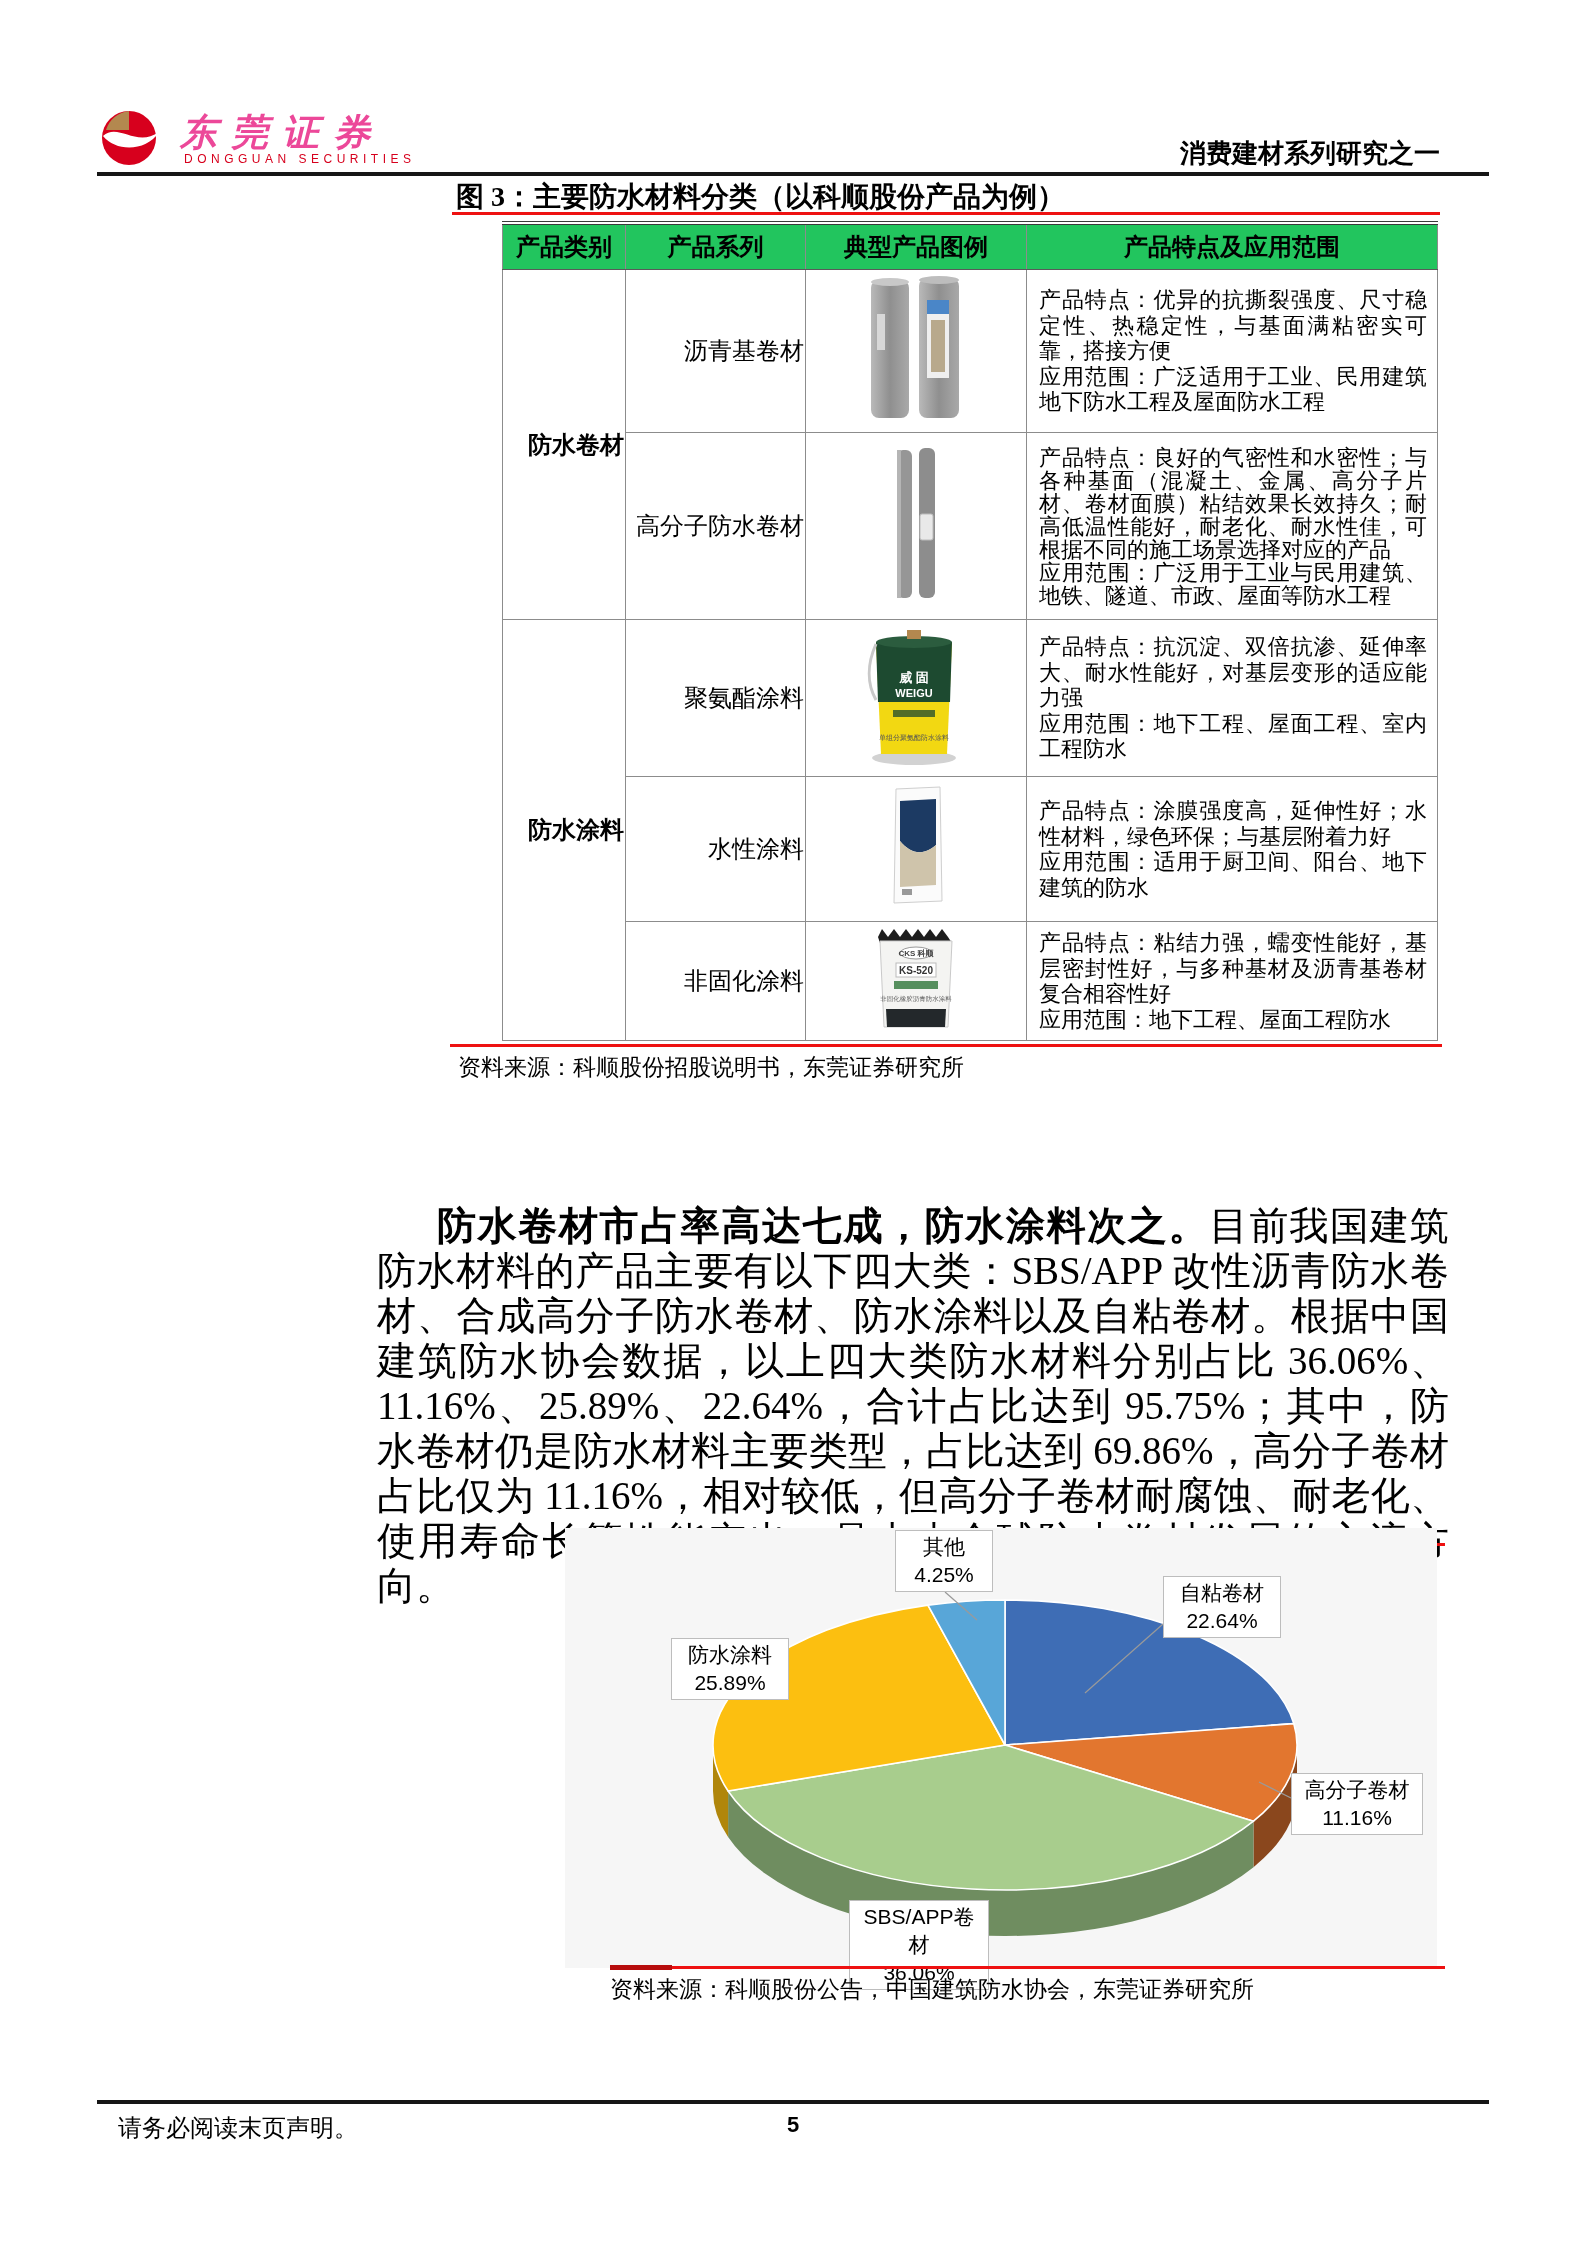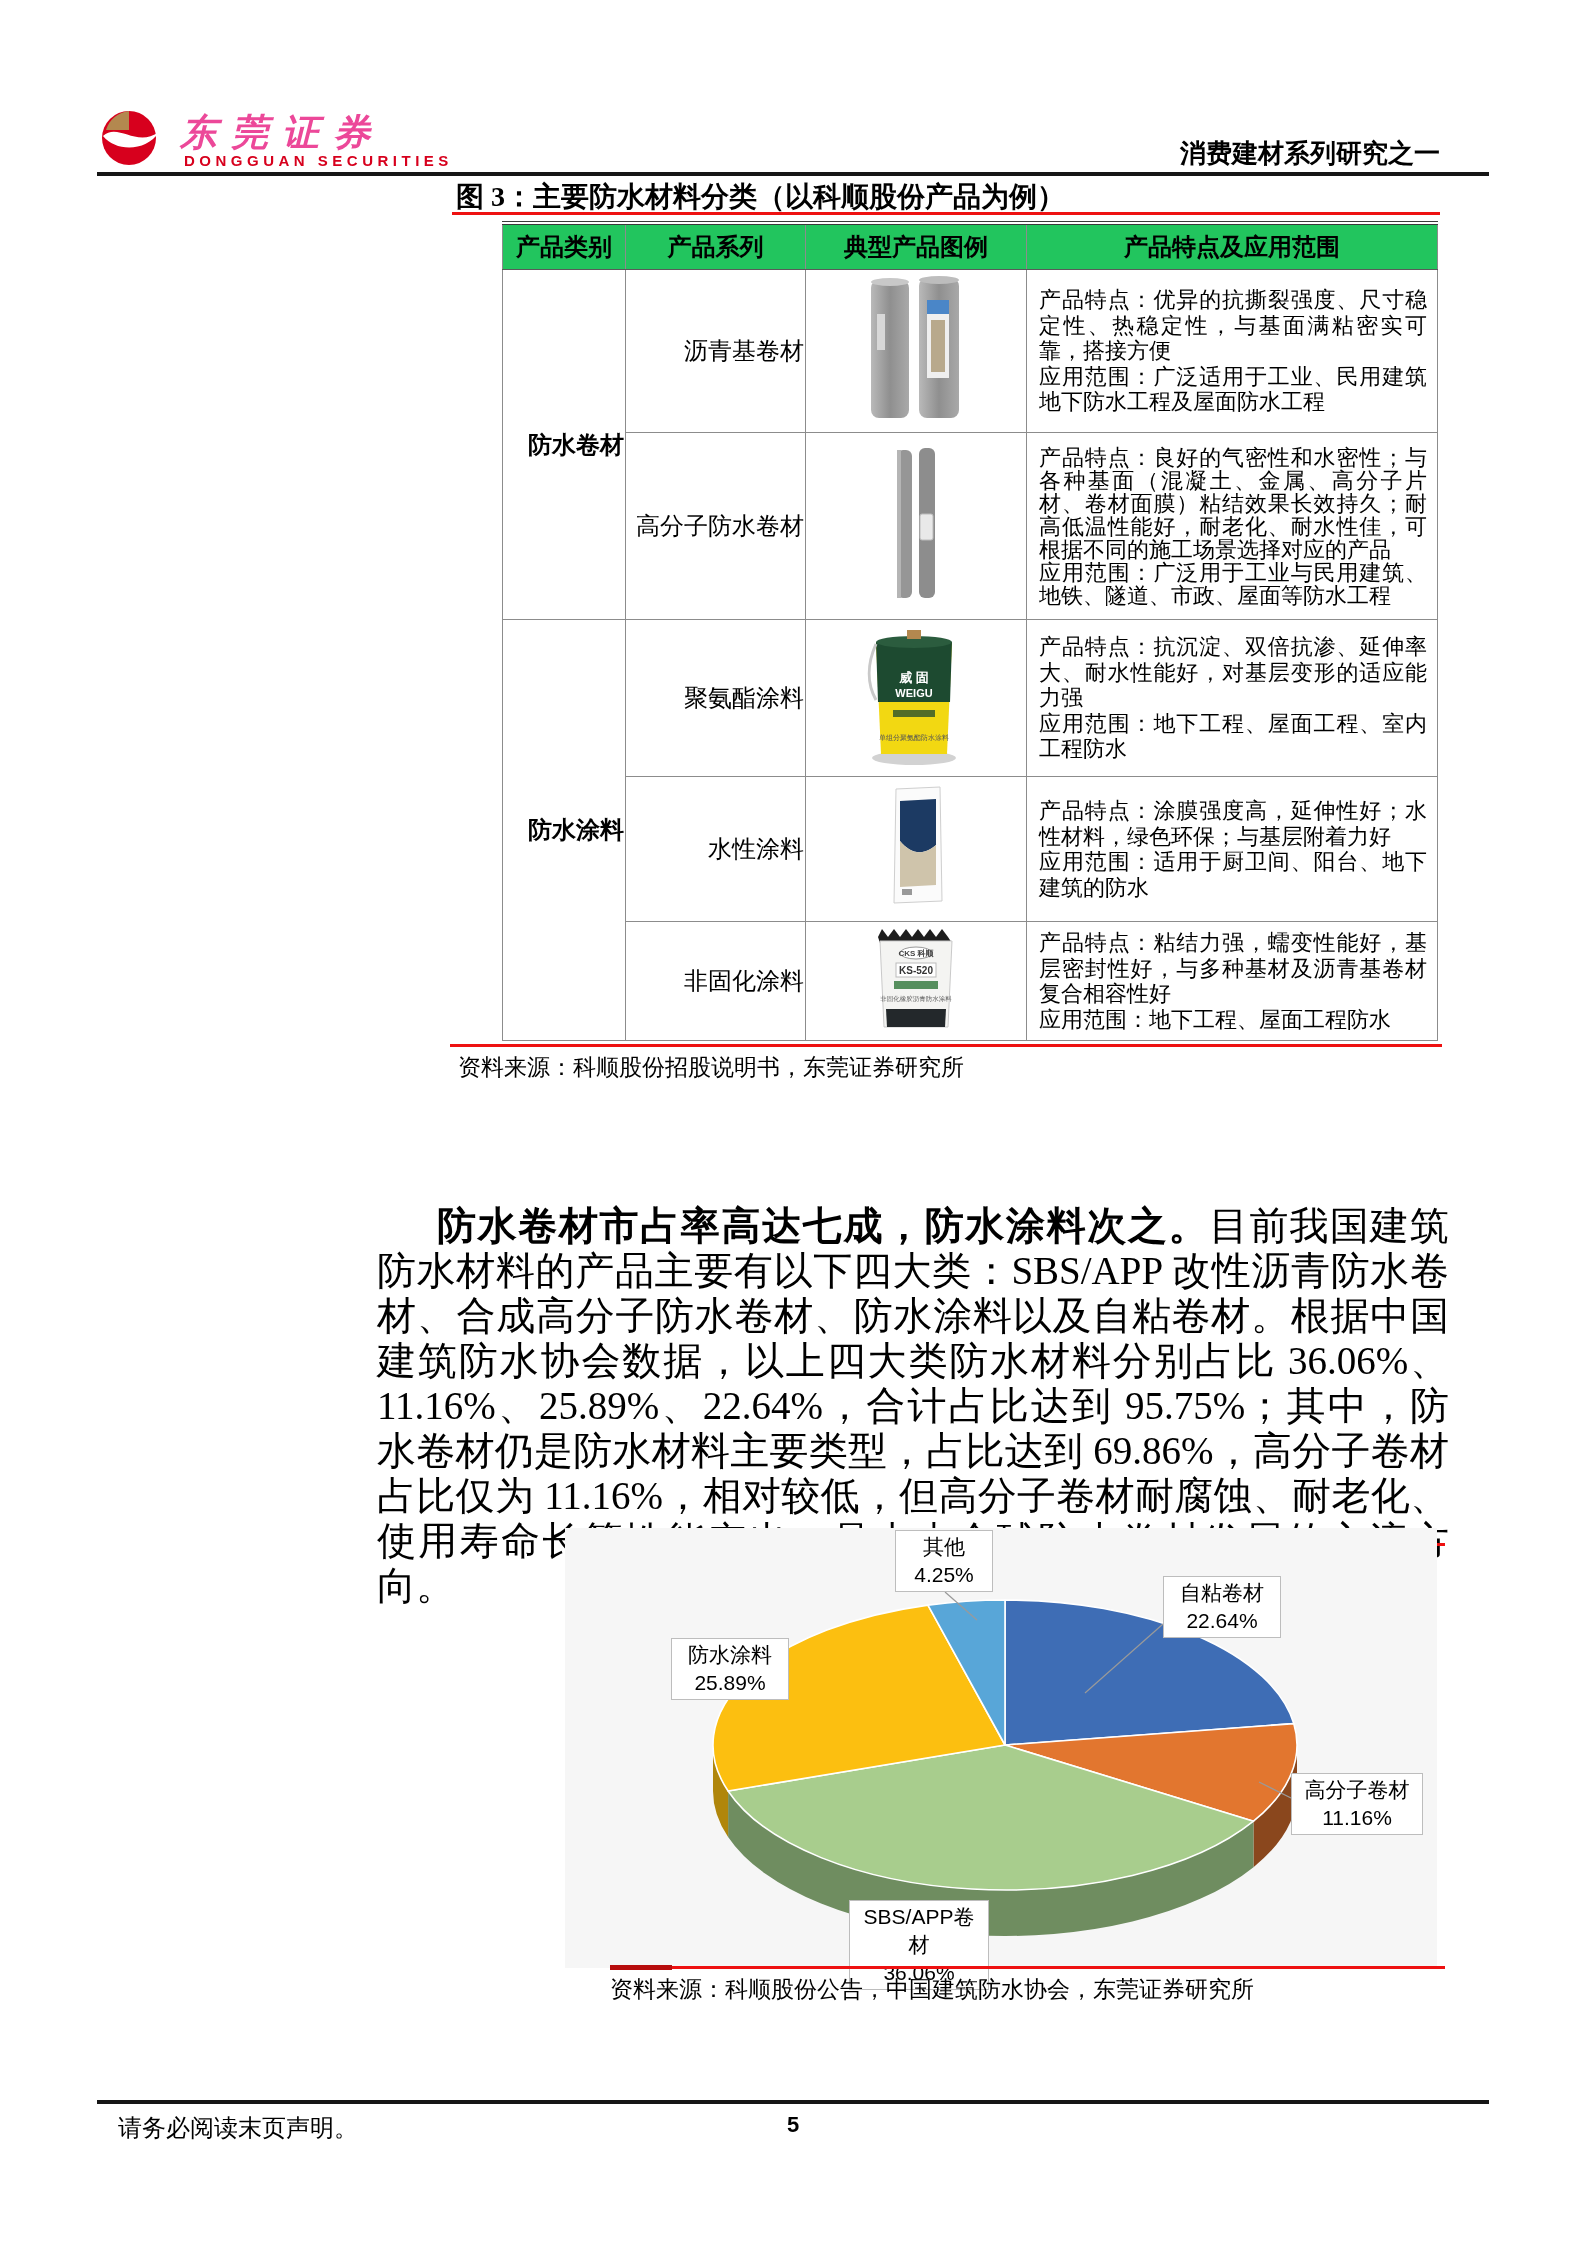--- a/index.html
+++ b/index.html
@@ -2,21 +2,21 @@
 <html><head>
 <meta charset="utf-8">
 <style>
   html,body{margin:0;padding:0;background:#888;}
   .page{position:relative;width:1586px;height:2244px;background:#fff;margin:0 auto;overflow:hidden;
         font-family:"Liberation Serif","DejaVu Serif",serif;color:#000;}
   .abs{position:absolute;}
 
   
   .brand-text{font-family:Liberation Sans, sans-serif;font-weight:900;color:#ec4899;font-size:37px;letter-spacing:14px;font-style:italic;}
-  .brand-sub{font-family:"Liberation Sans","DejaVu Sans",sans-serif;color:#d7001d;font-size:15px;letter-spacing:4.5px;font-weight:bold;}
+  .brand-sub{font-family:"Liberation Sans","DejaVu Sans",sans-serif;color:#d7001d;font-size:12px;letter-spacing:4.5px;font-weight:normal;}
   .series-label{font-family:"Liberation Sans","DejaVu Sans",sans-serif;font-weight:600;font-size:26px;}
   .black-rule{background:#161616;height:4px;}
 
   
   .fig-title{font-weight:bold;font-size:28px;white-space:nowrap;}
   .red-rule{background:#ee1111;height:3px;}
   .red-rule .stub{position:absolute;left:0;top:-1px;width:62px;height:5px;background:#b70d0d;}
   .source-line{font-family:"Liberation Sans","DejaVu Sans",sans-serif;font-size:23px;white-space:nowrap;}
 
   

